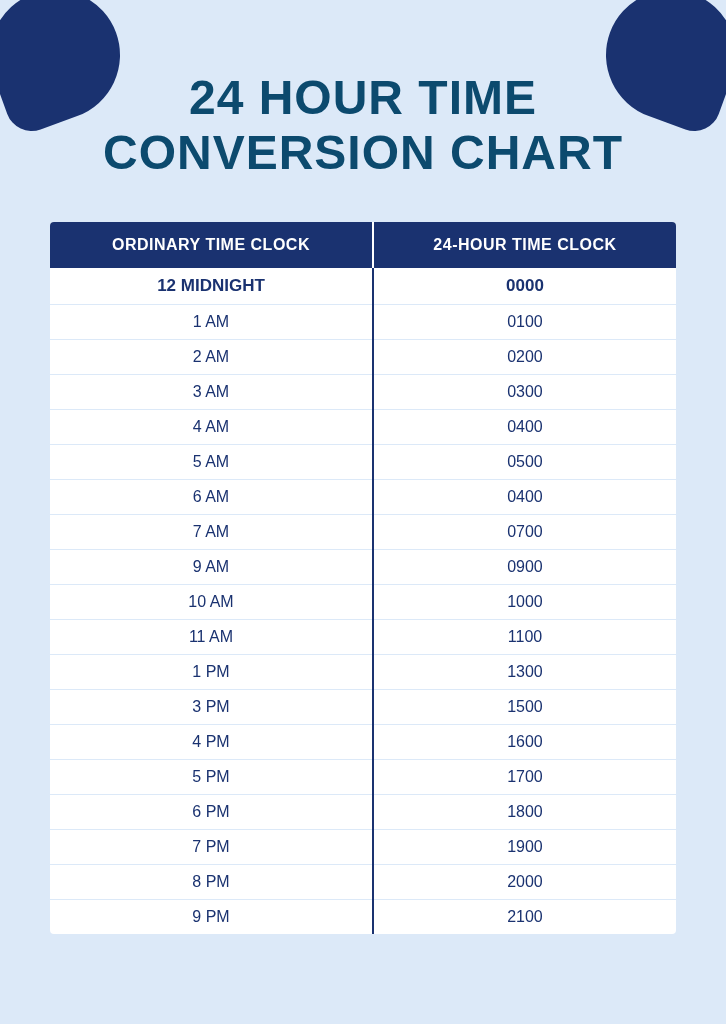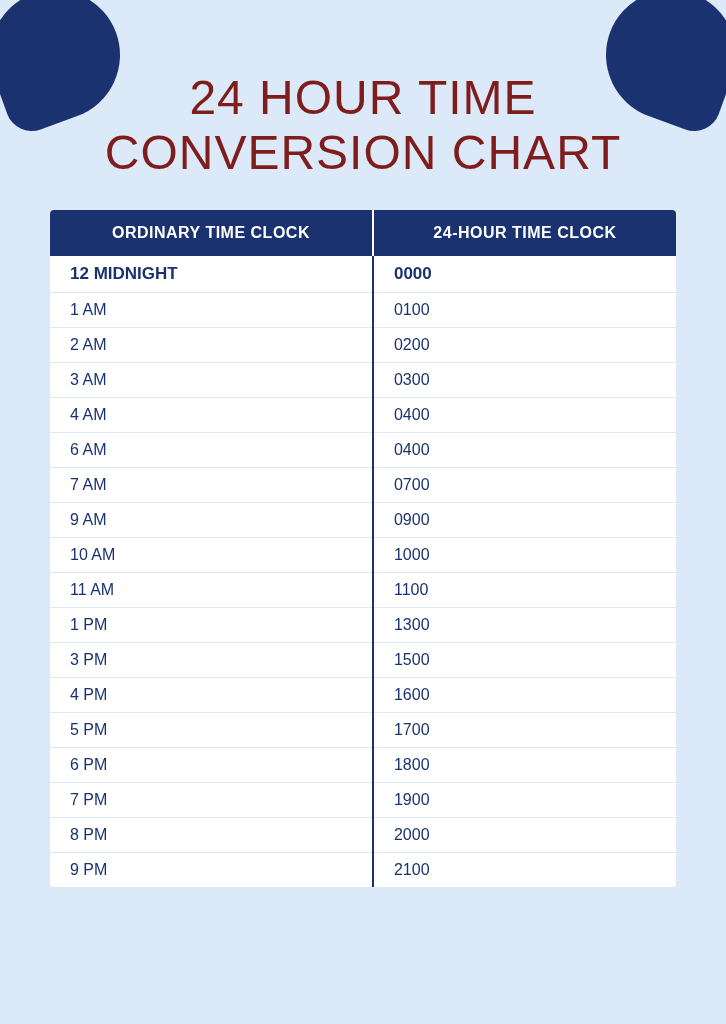--- a/index.html
+++ b/index.html
@@ -47,27 +47,27 @@
     .page-content {
       position: relative;
       z-index: 1;
       display: flex;
       flex-direction: column;
       align-items: center;
       padding: 40px 50px 40px 50px;
     }
 
     .main-title {
-      color: #7f1d1d;
+      color: #0c4a6e;
       font-size: 48px;
-      font-weight: 400;
+      font-weight: 700;
       text-align: center;
       line-height: 1.15;
       margin-top: 30px;
-      margin-bottom: 30px;
+      margin-bottom: 42px;
       text-transform: uppercase;
       letter-spacing: 1px;
     }
 
     .chart-table {
       width: 100%;
       border-collapse: collapse;
       background: white;
       border-radius: 4px;
       overflow: hidden;
@@ -83,21 +83,21 @@
       text-align: center;
       letter-spacing: 0.5px;
     }
 
     .chart-table thead tr th:first-child {
       border-right: 2px solid white;
     }
 
     .chart-table tbody tr td {
       padding: 8px 20px;
-      text-align: left;
+      text-align: center;
       font-size: 16px;
       color: #1a3270;
       font-weight: 500;
       border-bottom: 1px solid #dce9f8;
     }
 
     .chart-table tbody tr td:first-child {
       border-right: 2px solid #1a3270;
     }
 
@@ -148,20 +148,24 @@
         </tr>
         <tr>
           <td>3 AM</td>
           <td>0300</td>
         </tr>
         <tr>
           <td>4 AM</td>
           <td>0400</td>
         </tr>
         <tr>
+          <td>5 AM</td>
+          <td>0500</td>
+        </tr>
+        <tr>
           <td>6 AM</td>
           <td>0400</td>
         </tr>
         <tr>
           <td>7 AM</td>
           <td>0700</td>
         </tr>
         <tr>
           <td>9 AM</td>
           <td>0900</td>

